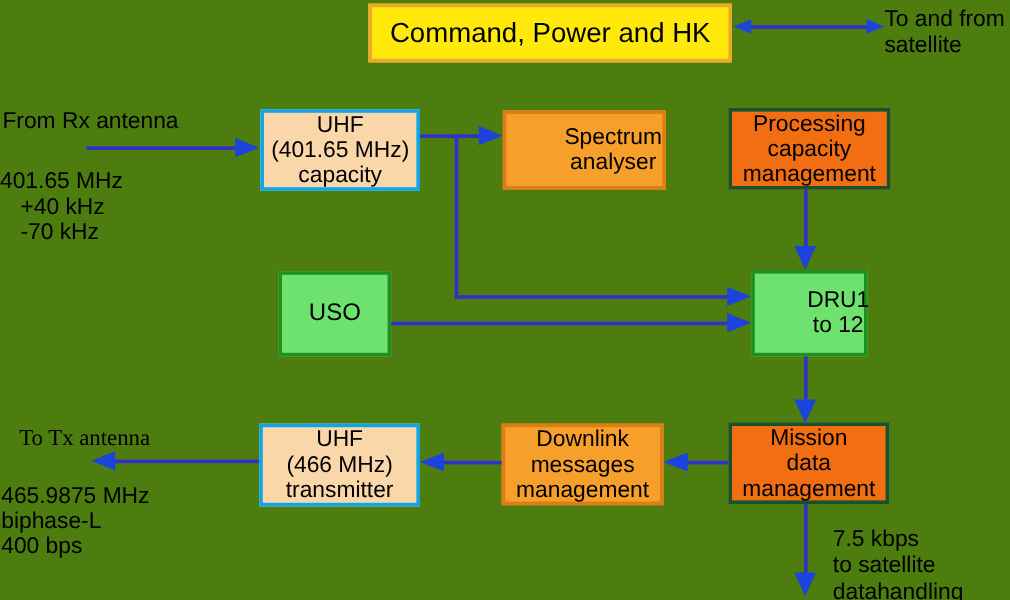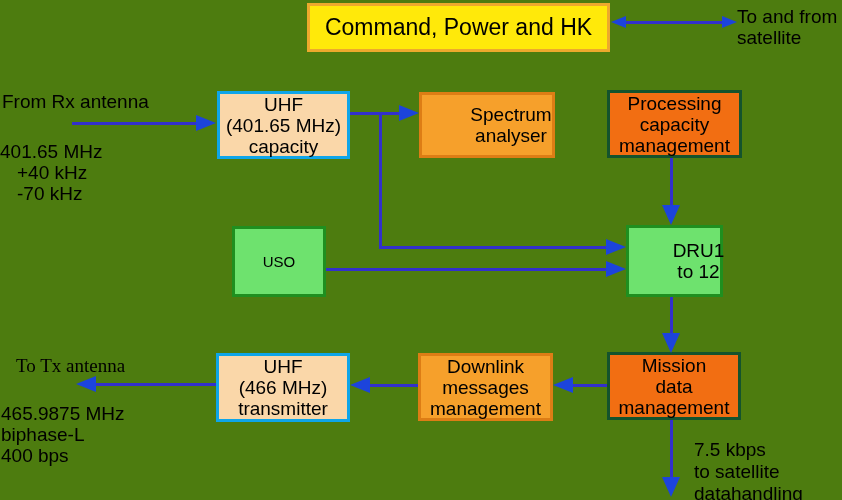--- a/index.html
+++ b/index.html
@@ -49,21 +49,21 @@
     <div class="ln">Spectrum</div>
     <div class="ln">analyser</div>
   </div>
 
   <div class="box dorange" style="left:607px;top:90px;width:135px;height:68px;">
     <div class="ln">Processing</div>
     <div class="ln">capacity</div>
     <div class="ln">management</div>
   </div>
 
-  <div class="box green" style="left:232px;top:226px;width:94px;height:71px;font-size:15px;">
+  <div class="box green" style="left:232px;top:226px;width:94px;height:71px;font-size:20px;">
     <div class="ln">USO</div>
   </div>
 
   <div class="box green" style="left:626px;top:225px;width:97px;height:72px;padding-left:48px;">
     <div class="ln">DRU1</div>
     <div class="ln">to 12</div>
   </div>
 
   <div class="box peach" style="left:216px;top:353px;width:134px;height:69px;">
     <div class="ln">UHF</div>

